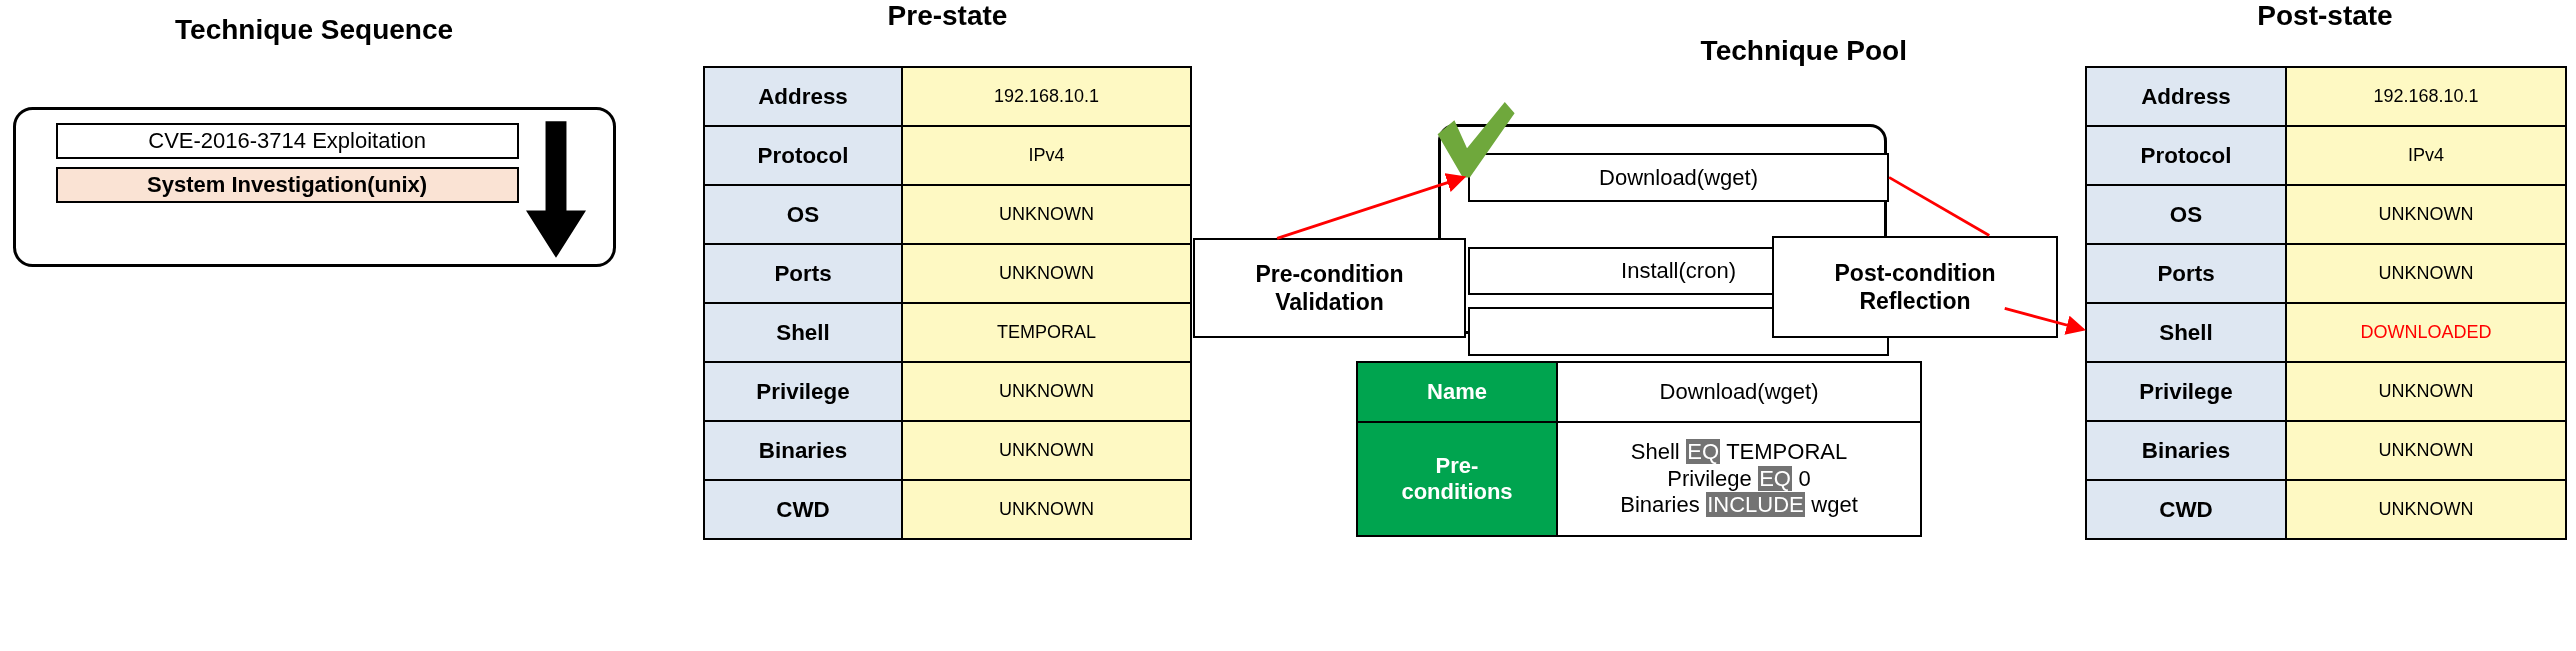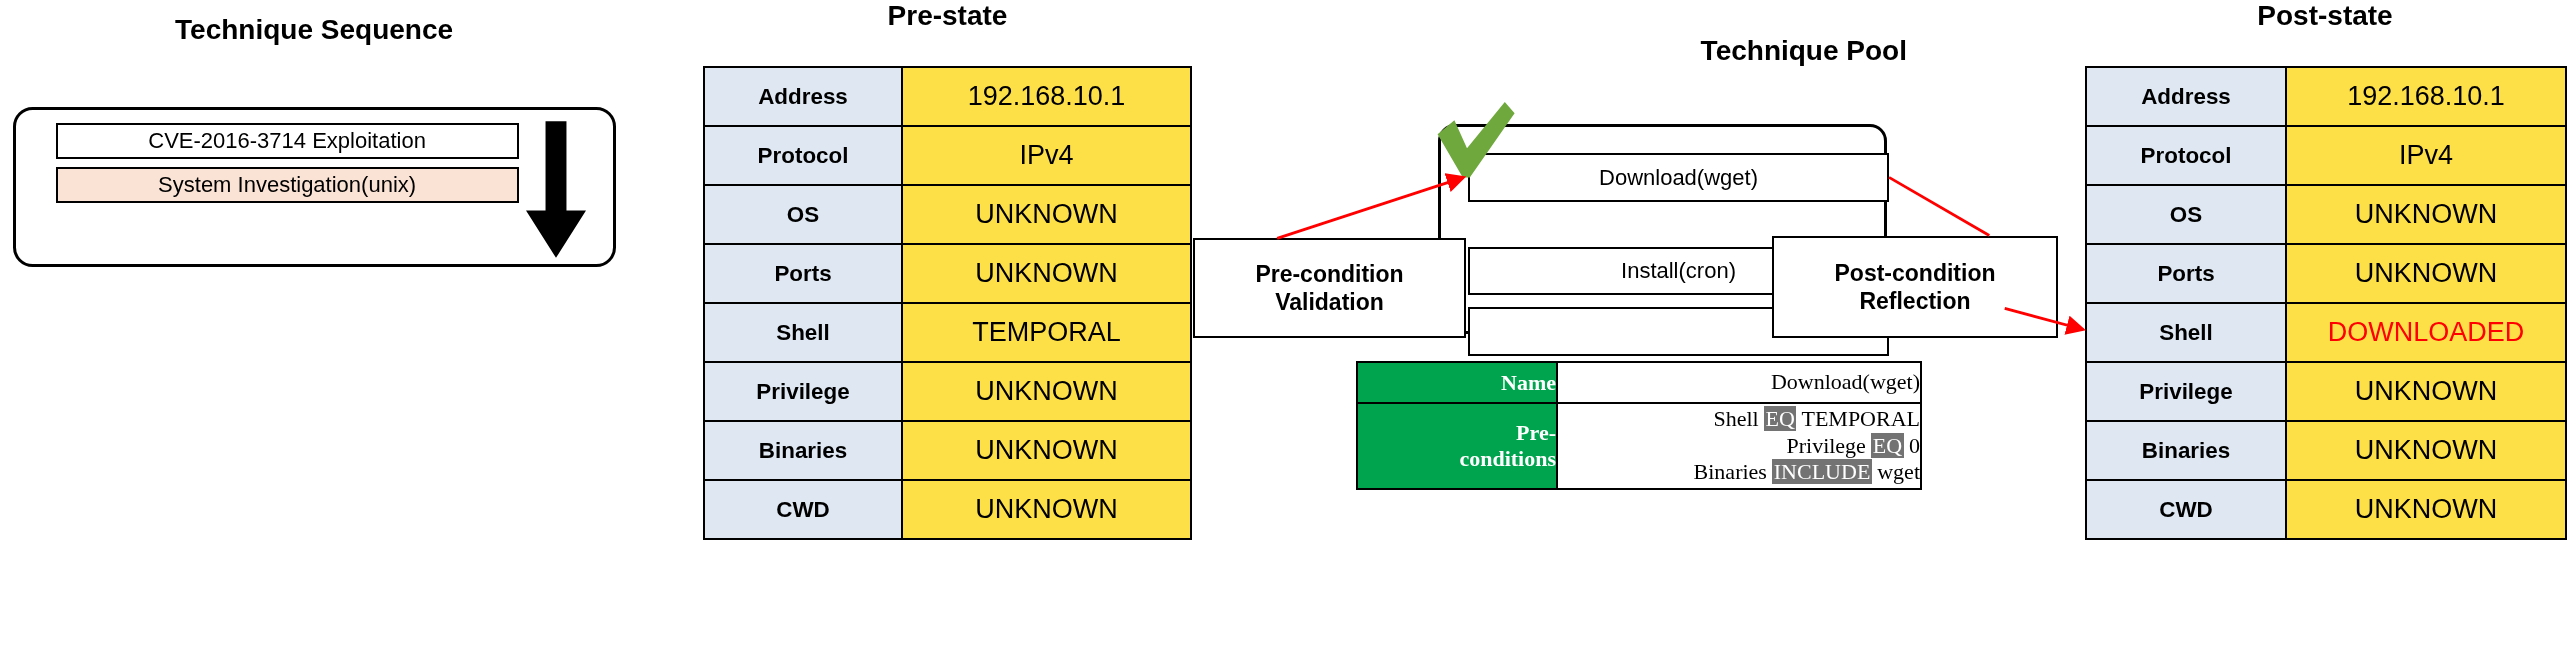--- a/index.html
+++ b/index.html
@@ -49,21 +49,21 @@
     background: #fff;
     box-sizing: border-box;
     display: flex;
     align-items: center;
     justify-content: center;
     font-size: 22px;
     color: #000;
     margin-bottom: 7.7px;
     white-space: nowrap;
   }
-  .seq-item.highlight { background: #FAE3D4; }
+  .seq-item.highlight { background: #FAE3D4; font-weight: bold; }
 
   
   #sequence-down-arrow {
     left: 526px;
     top: 121px;
     width: 60px;
     height: 137px;
   }
 
   
@@ -81,22 +81,22 @@
     padding: 0;
     white-space: nowrap;
   }
   .state-table td.key {
     background: #DEE7F2;
     font-weight: bold;
     font-size: 22.4px;
     width: 198px;
   }
   .state-table td.val {
-    background: #fde047;
-    font-size: 27px;
+    background: #fef9c3;
+    font-size: 18px;
     width: 289px;
     margin-left: 24px;
   }
   .state-table td.val.changed { color: #FF0000; }
 
   #pre-state-title  { left: 703px; top: 0px;  width: 489px; }
   #pre-state-table  { left: 703px; top: 66px; }
   #post-state-title { left: 2085px; top: 0px;  width: 480px; }
   #post-state-table { left: 2085px; top: 66px; }
   #post-state-table td.key { width: 200px; }
@@ -162,25 +162,24 @@
   
   #technique-detail-table {
     left: 1356px;
     top: 361px;
     border-collapse: collapse;
     border-spacing: 0;
     table-layout: fixed;
   }
   #technique-detail-table td {
     border: 2.1px solid #000;
-    padding: 0;
-    text-align: right;
+    padding: 16px;
+    text-align: center;
     vertical-align: middle;
     box-sizing: border-box;
-    font-family: Liberation Serif, serif;
   }
   #technique-detail-table td.dkey {
     background: #00A44F;
     color: #ffffff;
     font-weight: bold;
     font-size: 22px;
     width: 200px;
     line-height: 1.18;
   }
   #technique-detail-table td.dval {

